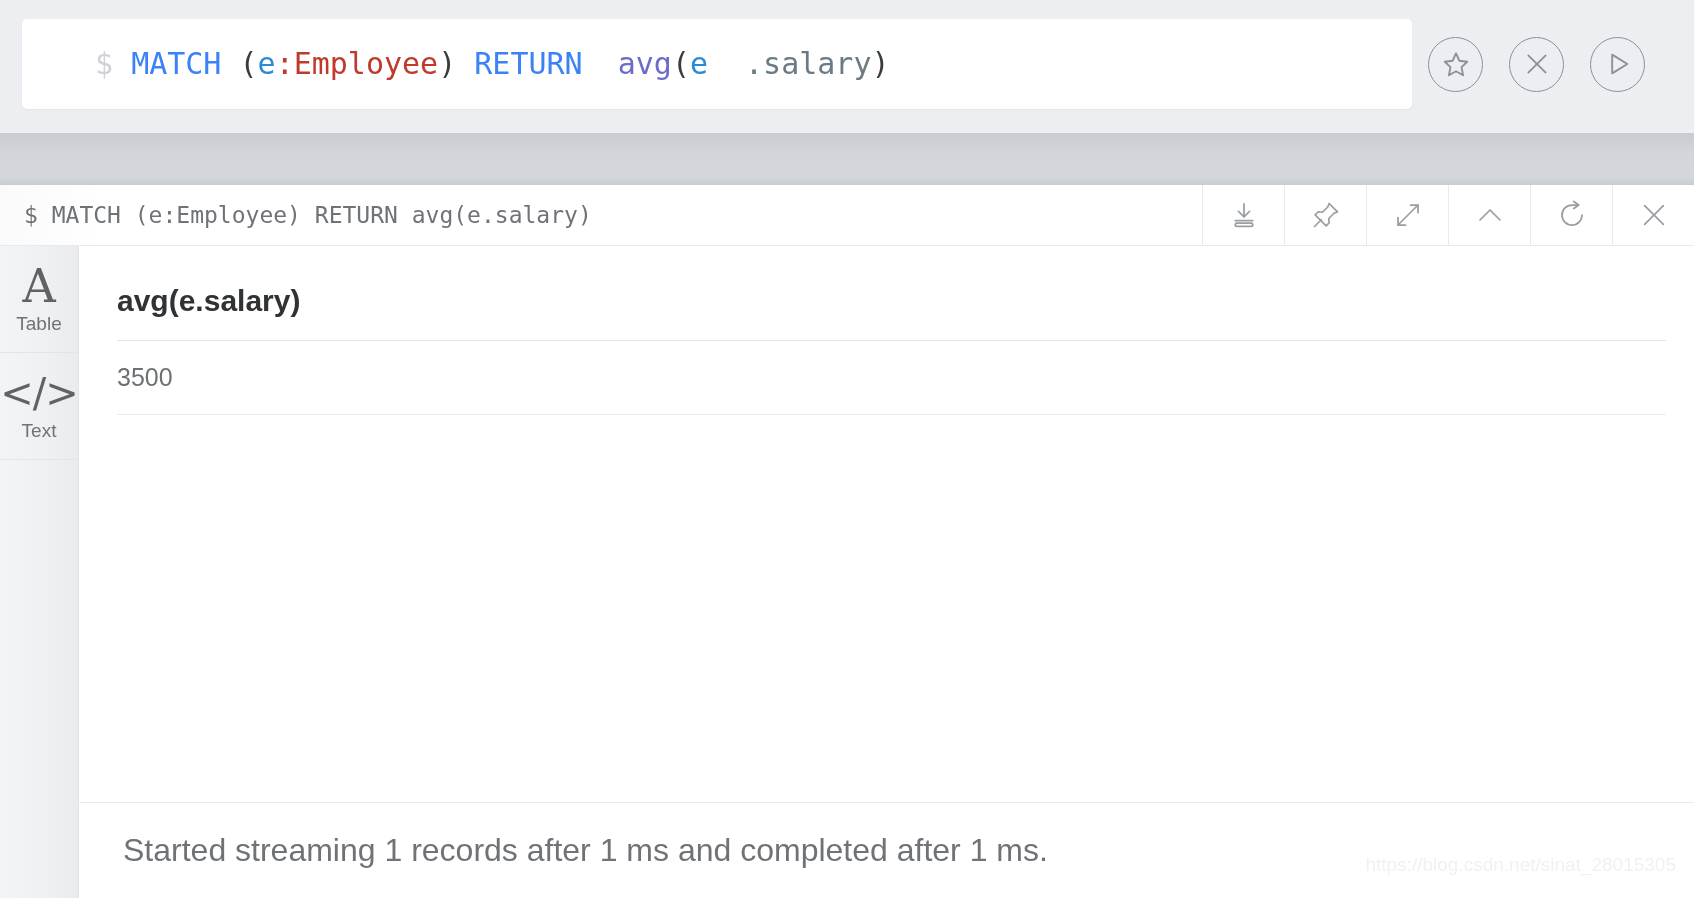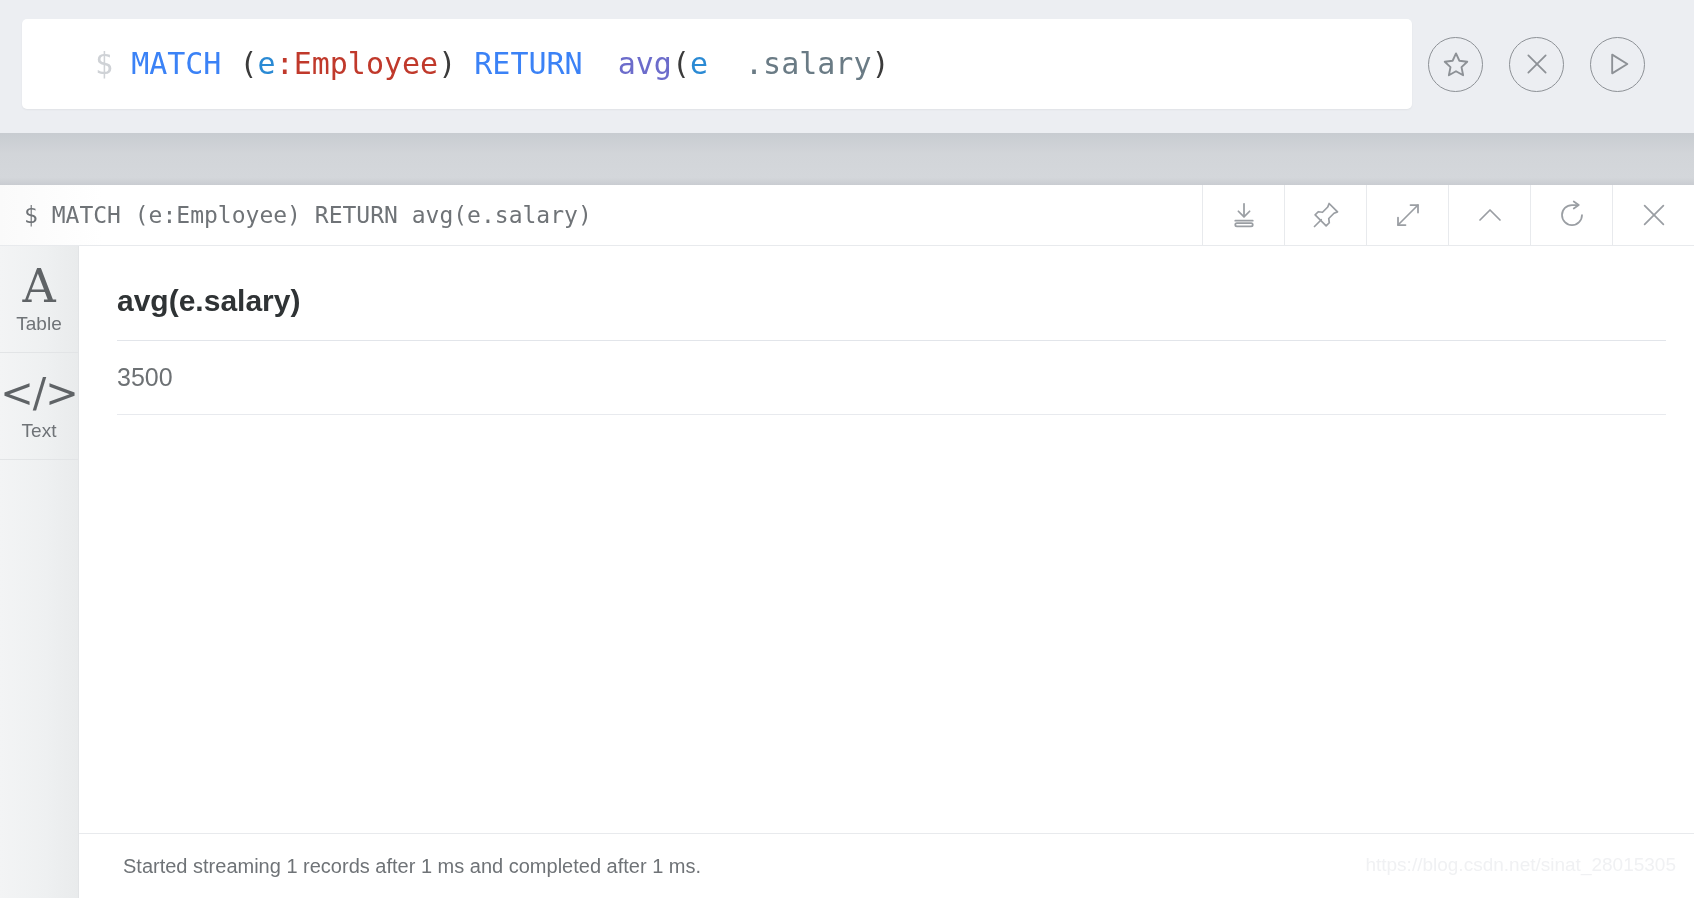--- a/index.html
+++ b/index.html
@@ -214,26 +214,26 @@
   }
   #result-table td {
     text-align: left;
     font-size: 25px;
     color: #6d7174;
     padding: 22px 0 22px 0;
     border-bottom: 1px solid #e8eaee;
   }
 
   #status-bar {
-    height: 65px;
+    height: 96px;
     border-top: 1px solid #e8eaed;
     display: flex;
     align-items: center;
     padding-left: 44px;
-    font-size: 20px;
+    font-size: 32px;
     color: #6f7377;
     box-sizing: border-box;
   }
 
   #watermark {
     position: absolute;
     right: 18px;
     bottom: 22px;
     font-size: 19px;
     color: #f0f1f3;

